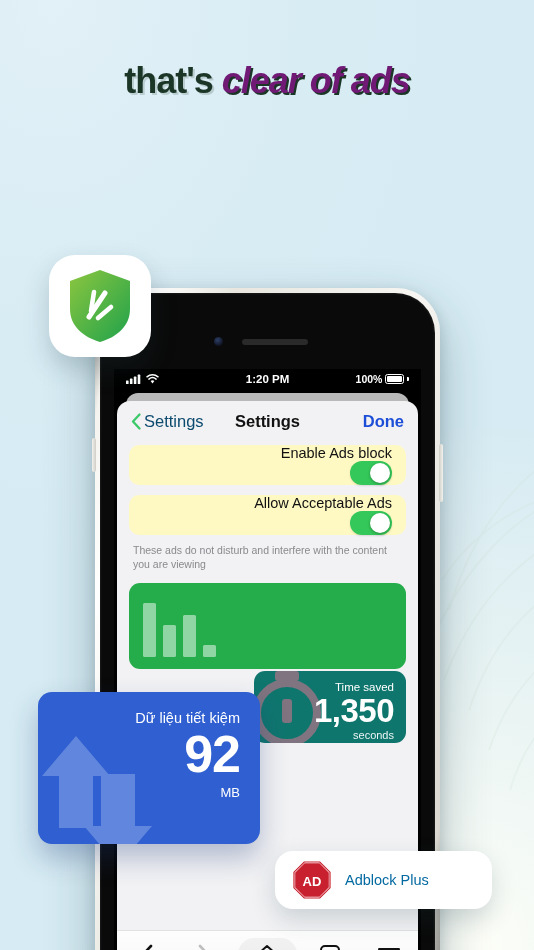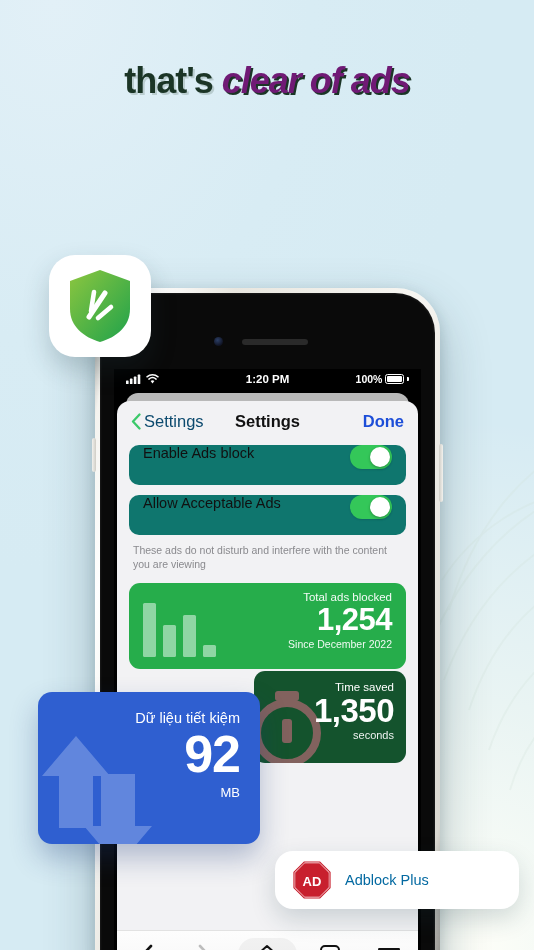--- a/index.html
+++ b/index.html
@@ -63,39 +63,39 @@
     background:#f2f2f4; border-radius:13px 13px 0 0; overflow:hidden; }
 
   .navbar { height:40px; display:flex; align-items:center; padding:0 14px; position:relative; }
   .nav-back { display:flex; align-items:center; color:#0c4a6e; font-size:16.5px; gap:3px;
      position:relative; z-index:2;}
   .nav-back svg { display:block; }
   .nav-title { position:absolute; left:0; right:0; text-align:center; font-size:16.5px;
      font-weight:700; color:#111; }
   .nav-done { margin-left:auto; color:#1d4ed8; font-size:16.5px; font-weight:600; position:relative; z-index:2;}
 
-  .row-card { margin:4px 12px 0; background:#0f766e; border-radius:10px; height:40px;
-     display:flex; align-items:flex-start; padding:0 14px; }
+  .row-card { margin:4px 12px 0; background:#fef9c3; border-radius:10px; height:40px;
+     display:flex; align-items:flex-end; padding:0 14px;flex-direction:column; }
   .row-label { font-size:14.5px; color:#111; }
   .toggle { margin-left:auto; width:42px; height:24px; border-radius:13px; background:#34c759;
      position:relative; box-shadow:0 1px 2px rgba(0,0,0,.12); }
   .toggle .knob { position:absolute; right:2px; top:2px; width:20px; height:20px; border-radius:50%;
      background:#fff; box-shadow:0 1px 3px rgba(0,0,0,.3); }
   .row-note { margin:8px 16px 0; font-size:10.5px; line-height:1.35; color:#8a8a8e; }
 
   .stat-green { margin:12px 12px 0; height:86px; background:#26ad4b; border-radius:11px;
      position:relative; overflow:hidden; }
   .bars { position:absolute; left:14px; bottom:12px; display:flex; align-items:flex-end; gap:7px; height:54px; }
   .bars i { display:block; width:13px; background:#8fd6a4; border-radius:1.5px; }
   .stat-green .txt { position:absolute; right:14px; top:8px; text-align:right; color:#fff; }
   .stat-green .lbl { font-size:11.5px; opacity:.95; }
   .stat-green .big { font-size:31px; font-weight:700; line-height:1.05; letter-spacing:-.5px; margin-top:1px;}
   .stat-green .sub { font-size:10.5px; opacity:.93; margin-top:1px;}
 
-  .stat-red { position:absolute; right:12px; top:270px; width:152px; height:92px; background:#14532d;
+  .stat-red { position:absolute; right:12px; top:270px; width:152px; height:72px; background:#0f766e;
      border-radius:11px; overflow:hidden; }
   .stat-red .txt { position:absolute; right:12px; top:10px; text-align:right; color:#fff; z-index:2;}
   .stat-red .lbl { font-size:11.5px; }
   .stat-red .big { font-size:33px; font-weight:700; line-height:1.1; letter-spacing:-.5px;}
   .stat-red .sub { font-size:11px; opacity:.92; }
   .watch { position:absolute; left:-10px; bottom:-6px; width:86px; height:86px; opacity:.5; }
 
   .toolbar { position:absolute; left:3px; right:3px; bottom:0; height:48px;
      background:linear-gradient(180deg,#fdfdfd,#f6f6f6); display:flex; align-items:center;
      border-top:1px solid #e2e2e2; }
@@ -113,21 +113,21 @@
   #blue-card .big { font-size:52px; font-weight:700; line-height:1.02; letter-spacing:-1px; margin-top:2px;}
   #blue-card .sub { font-size:13px; margin-top:4px; }
   .arrows { position:absolute; left:4px; top:44px; width:110px; height:130px; opacity:.55; }
 
   
   #app-icon { position:absolute; left:49px; top:255px; width:102px; height:102px; z-index:7;
      background:#fff; border-radius:26px; box-shadow:0 12px 26px rgba(30,60,70,.22);
      display:flex; align-items:center; justify-content:center; }
 
   
-  #abp-pill { position:absolute; left:275px; top:851px; width:244px; height:58px; z-index:8;
+  #abp-pill { position:absolute; left:275px; top:851px; width:217px; height:58px; z-index:8;
      background:#fff; border-radius:18px; display:flex; align-items:center; gap:14px; padding:0 18px;
      box-shadow:0 10px 24px rgba(30,60,70,.18); }
   #abp-pill .lab { font-size:14.5px; color:#0369a1; }
 </style>
 </head>
 <body>
 
 <div id="bg"></div>
 <svg id="bg-leaves" viewBox="0 0 300 480" fill="none">
   <g stroke="#cfe0d6" stroke-width="2" opacity="0.8">
@@ -206,25 +206,20 @@
         </div>
 
         <div class="row-note">These ads do not disturb and interfere with the content you are viewing</div>
 
         <div class="stat-green">
           <div class="bars">
             <i style="height:54px"></i>
             <i style="height:32px"></i>
             <i style="height:42px"></i>
             <i style="height:12px"></i>
-          </div>
-          <div class="txt">
-            <div class="lbl">Total ads blocked</div>
-            <div class="big">1,254</div>
-            <div class="sub">Since December 2022</div>
           </div>
         </div>
 
         <div class="stat-red">
           <svg class="watch" viewBox="0 0 86 86" fill="none">
             <circle cx="43" cy="50" r="30" stroke="#f07390" stroke-width="8"></circle>
             <rect x="38" y="36" width="10" height="24" rx="3" fill="#f07390"></rect>
             <rect x="31" y="8" width="24" height="10" rx="3" fill="#f07390"></rect>
             <rect x="39" y="14" width="8" height="10" fill="#f07390"></rect>
           </svg>

